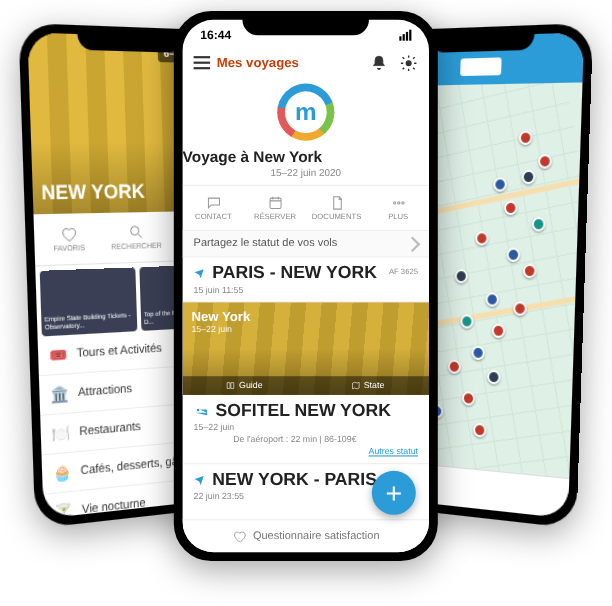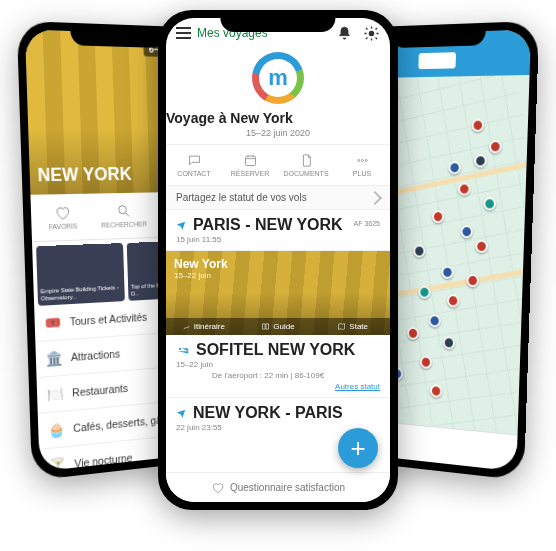--- a/index.html
+++ b/index.html
@@ -24,21 +24,21 @@
   .listL>div{display:flex;align-items:center;gap:8px;padding:8px 10px;border-bottom:1px solid #eee;font-size:11px;color:#333}
   .listL .ico{width:18px;height:18px;display:flex;align-items:center;justify-content:center;font-size:14px}
   
   .phC{width:240px;height:500px;top:10px;left:158px;z-index:5}
   .statusC{display:flex;justify-content:space-between;align-items:center;padding:4px 16px 0;font-size:11px;font-weight:600;height:24px}
   .bars{display:flex;gap:1px;align-items:flex-end}
   .bars i{width:2px;background:#000;display:block}
   .topbarC{display:flex;align-items:center;justify-content:space-between;padding:4px 10px;height:30px}
   .ham{display:flex;flex-direction:column;gap:3px}
   .ham i{width:15px;height:2px;background:#333;display:block}
-  .titleC{font-size:12px;color:#15803d;font-weight:400}
+  .titleC{font-size:12px;color:#c2410c;font-weight:700}
   .iconsR{display:flex;gap:10px}
   .iconsR svg{width:17px;height:17px;stroke:#333;fill:#333}
   .logo{width:52px;height:52px;border-radius:50%;margin:4px auto 6px;display:flex;align-items:center;justify-content:center;background:conic-gradient(#2c9cd8 0 70deg,#7bc24a 70deg 140deg,#f0a92e 140deg 210deg,#e05a5a 210deg 280deg,#2c9cd8 280deg 360deg)}
   .logo span{width:38px;height:38px;background:#fff;border-radius:50%;display:flex;align-items:center;justify-content:center;color:#2c9cd8;font-weight:700;font-size:22px}
   .tripName{text-align:left;font-weight:600;font-size:14px;color:#222}
   .tripDates{text-align:center;font-size:9px;color:#888;margin:2px 0 6px}
   .actionRow{display:flex;border-top:1px solid #eee;border-bottom:1px solid #eee;height:42px}
   .actionRow>div{flex:1;display:flex;flex-direction:column;align-items:center;justify-content:center;font-size:7px;color:#888;gap:2px}
   .actionRow svg{width:15px;height:15px;stroke:#999;fill:none;stroke-width:1.5}
   .shareRow{display:flex;align-items:center;justify-content:space-between;padding:6px 10px;font-size:10px;color:#555;background:#fafafa;border-bottom:1px solid #eee}
@@ -183,20 +183,29 @@
       <div class="mapCard">
         <div>Mesa Grill</div>
         <div class="stars">★★★★☆</div>
       </div>
     </div>
   </div>
 
   <div class="phone phC">
     <div class="notch"></div>
     <div class="screen">
+      <div class="statusC">
+        <span>16:44</span>
+        <span class="bars">
+            <i style="height:4px"></i>
+            <i style="height:6px"></i>
+            <i style="height:8px"></i>
+            <i style="height:10px"></i>
+          </span>
+      </div>
       <div class="topbarC">
         <div style="display:flex;align-items:center;gap:6px">
           <div class="ham">
               <i></i>
               <i></i>
               <i></i>
             </div>
           <span class="titleC">Mes voyages</span>
         </div>
         <div class="iconsR">
@@ -263,26 +272,20 @@
         <div class="segRight">AF 3625</div>
       </div>
 
       <div class="heroC">
         <div class="bg"></div>
         <div class="txt">
           <span>New York</span>
           <small>15–22 juin</small>
         </div>
         <div class="bbar">
-          <div>
-              <svg viewBox="0 0 24 24">
-                <path d="M5 19c0-6 14-2 14-8"></path>
-              </svg>
-              <span>Itinéraire</span>
-            </div>
           <div>
               <svg viewBox="0 0 24 24">
                 <path d="M4 5h7v14H4zM13 5h7v14h-7z"></path>
               </svg>
               <span>Guide</span>
             </div>
           <div>
               <svg viewBox="0 0 24 24">
                 <path d="M4 6l5-2 6 2 5-2v14l-5 2-6-2-5 2z"></path>
               </svg>

